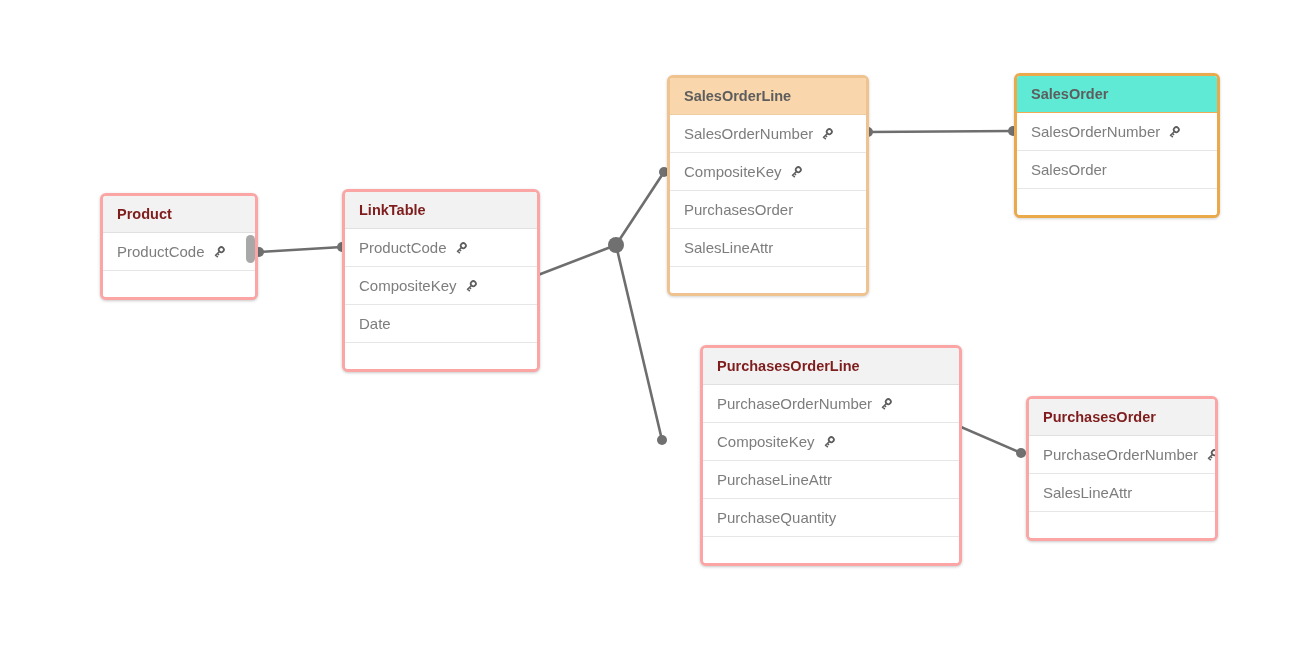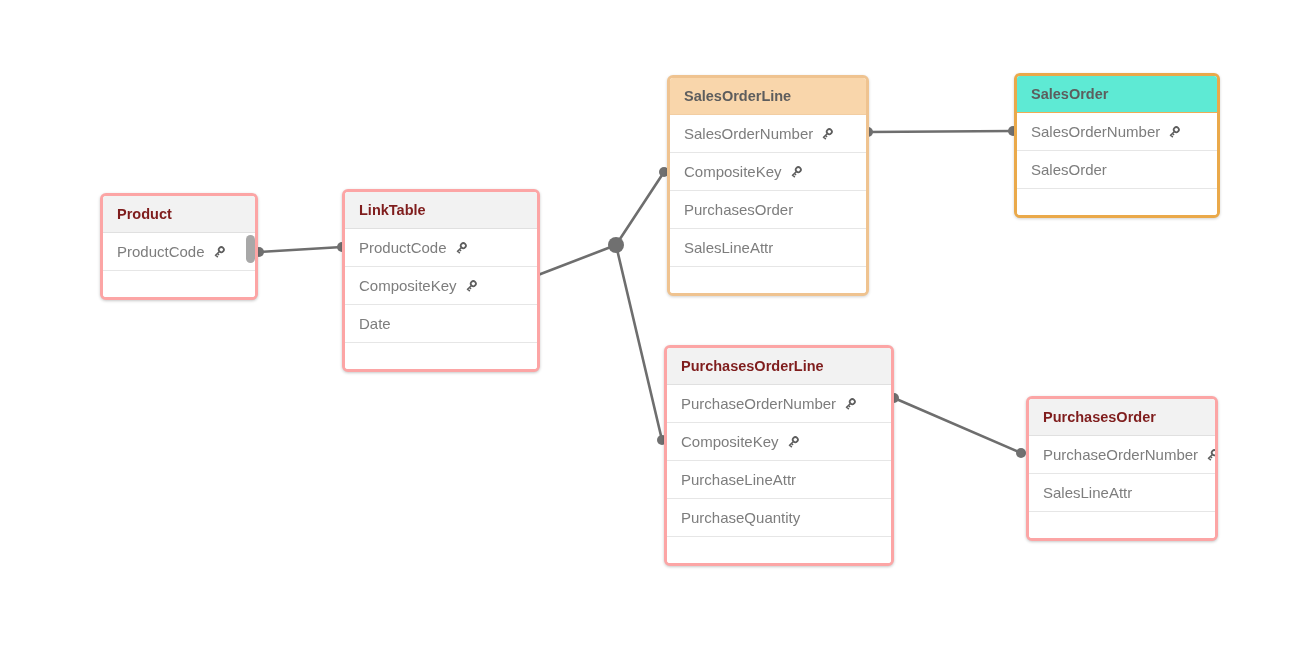--- a/index.html
+++ b/index.html
@@ -202,21 +202,21 @@
             <g transform="rotate(-45 12 12)">
               <circle cx="17.6" cy="12" r="4.3" fill="none" stroke="#5e5e5e" stroke-width="3.1"></circle>
               <rect x="2.6" y="10.6" width="11.2" height="2.8" fill="#5e5e5e"></rect>
               <rect x="3.0" y="13.4" width="2.6" height="3.4" fill="#5e5e5e"></rect>
               <rect x="7.2" y="13.4" width="2.3" height="2.4" fill="#5e5e5e"></rect>
             </g>
           </svg></div>
         <div class="field-row"><span>SalesOrder</span></div>
         <div class="field-row blank"></div>
       </div>
-      <div class="table-card" style="left: 664px; top: 345px; width: 230px;">
+      <div class="table-card" style="left: 700px; top: 345px; width: 262px;">
         <div class="card-header">PurchasesOrderLine</div>
         <div class="field-row"><span>PurchaseOrderNumber</span><svg width="14" height="14" viewBox="0 0 24 24" class="key-icon">
             <g transform="rotate(-45 12 12)">
               <circle cx="17.6" cy="12" r="4.3" fill="none" stroke="#5e5e5e" stroke-width="3.1"></circle>
               <rect x="2.6" y="10.6" width="11.2" height="2.8" fill="#5e5e5e"></rect>
               <rect x="3.0" y="13.4" width="2.6" height="3.4" fill="#5e5e5e"></rect>
               <rect x="7.2" y="13.4" width="2.3" height="2.4" fill="#5e5e5e"></rect>
             </g>
           </svg></div>
         <div class="field-row"><span>CompositeKey</span><svg width="14" height="14" viewBox="0 0 24 24" class="key-icon">

